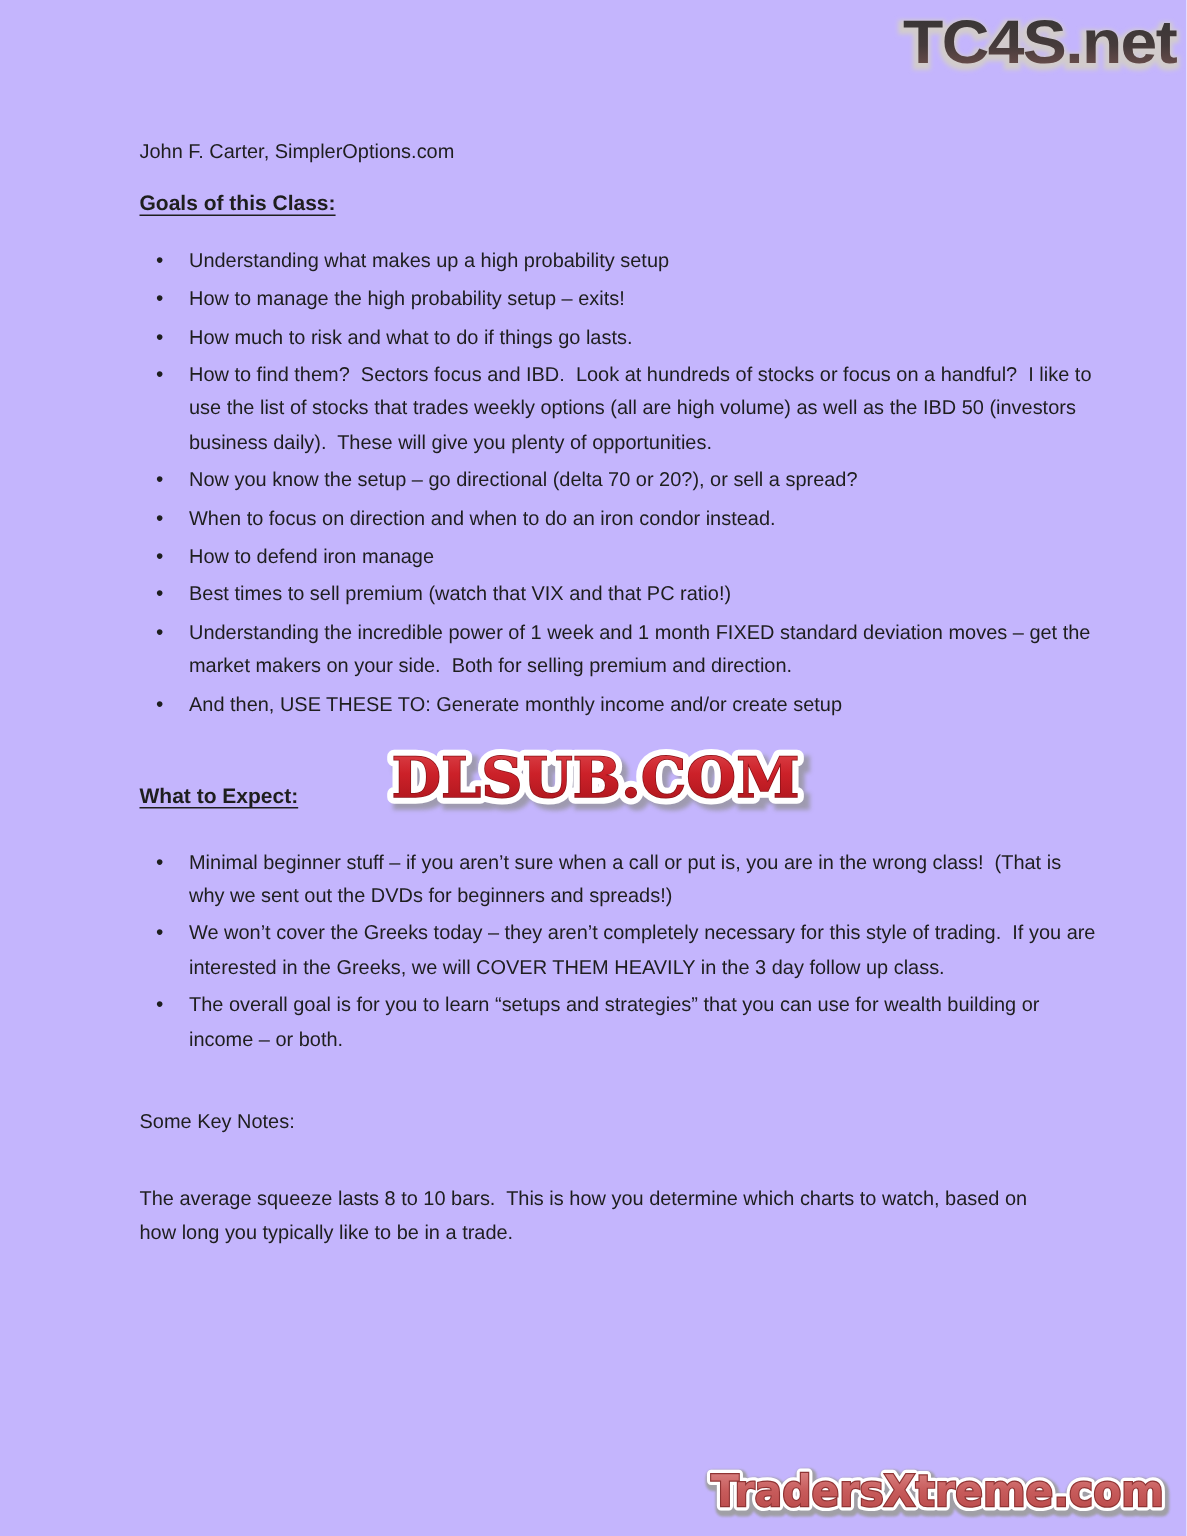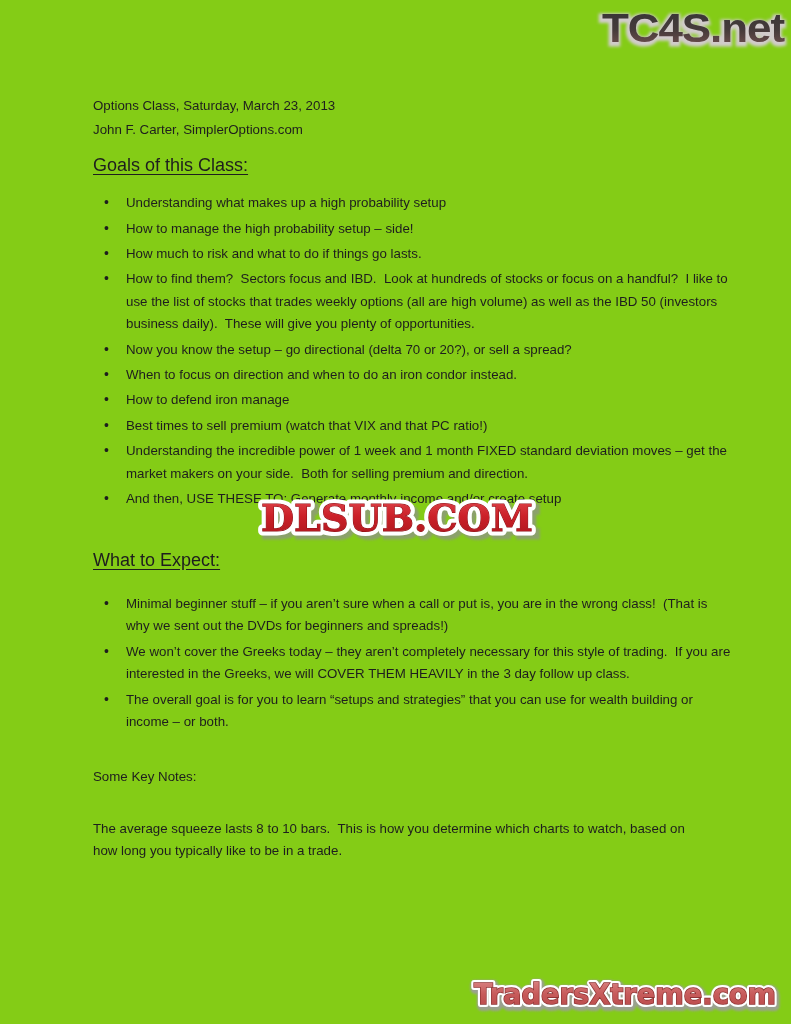--- a/index.html
+++ b/index.html
@@ -1,34 +1,34 @@
 <!DOCTYPE html>
 <html><head>
 <meta charset="utf-8">
 <style>
   * { margin:0; padding:0; box-sizing:border-box; }
   html,body { background:#ffffff; }
   .page {
-    position:relative; width:791px; height:1024px; background:#84cc16;
+    position:relative; width:791px; height:1024px; background:#c4b5fd;
     overflow:hidden; font-family:"Liberation Sans", sans-serif; color:#1e1e1e;
   }
 
   
   .tc4s-logo { position:absolute; top:3px; left:596px; width:194px; height:50px; }
 
   
   .content {
     position:absolute; left:93px; top:88px; width:641px;
     font-size:13.3px; line-height:22.4px;
   }
   .para { white-space:pre-wrap; max-width:612px; }
   .p-date   { margin-top:7px; }
   .p-author { margin-top:2px; }
   .doc-heading {
-    margin-top:12px; font-size:18px; font-weight:normal;
+    margin-top:12px; font-size:14px; font-weight:bold;
     text-decoration:underline; text-underline-offset:3px;
   }
   .h-expect { margin-top:38px; }
   ul.doc-list { margin:16px 0 0 0; padding:0; list-style:none; }
   ul.doc-list-2 { margin-top:22px; }
   .doc-list li { position:relative; padding-left:33px; margin-bottom:3px; max-width:641px; }
   .doc-list li .li-text { white-space:pre-wrap; display:inline-block; max-width:608px; vertical-align:top; }
   .doc-list li .bullet-dot {
     position:absolute; left:11px; top:-1px; font-size:14px; color:#1e1e1e;
   }
@@ -60,27 +60,26 @@
       </linearGradient>
       <filter id="softBlur" x="-20%" y="-20%" width="140%" height="140%">
         <feGaussianBlur stdDeviation="1.4"></feGaussianBlur>
       </filter>
     </defs>
     <text class="tc4s-text" x="97" y="39" font-size="41" text-anchor="middle" textLength="182" lengthAdjust="spacingAndGlyphs" fill="#d2cccc" stroke="#d2cccc" stroke-width="5" filter="url(#softBlur)" transform="translate(-1,2)">TC4S.net</text>
     <text class="tc4s-text" x="97" y="39" font-size="41" text-anchor="middle" textLength="182" lengthAdjust="spacingAndGlyphs" fill="url(#tc4sGrad)">TC4S.net</text>
   </svg>
 
   <div class="content">
-    <p class="para p-date">Options Class, Saturday, March 23, 2013</p>
     <p class="para p-author">John F. Carter, SimplerOptions.com</p>
 
     <h2 class="doc-heading">Goals of this Class:</h2>
     <ul class="doc-list">
       <li><span class="bullet-dot">•</span><span class="li-text">Understanding what makes up a high probability setup</span></li>
-      <li><span class="bullet-dot">•</span><span class="li-text">How to manage the high probability setup – side!</span></li>
+      <li><span class="bullet-dot">•</span><span class="li-text">How to manage the high probability setup – exits!</span></li>
       <li><span class="bullet-dot">•</span><span class="li-text">How much to risk and what to do if things go lasts.</span></li>
       <li><span class="bullet-dot">•</span><span class="li-text">How to find them?  Sectors focus and IBD.  Look at hundreds of stocks or focus on a handful?  I like to use the list of stocks that trades weekly options (all are high volume) as well as the IBD 50 (investors business daily).  These will give you plenty of opportunities.</span></li>
       <li><span class="bullet-dot">•</span><span class="li-text">Now you know the setup – go directional (delta 70 or 20?), or sell a spread?</span></li>
       <li><span class="bullet-dot">•</span><span class="li-text">When to focus on direction and when to do an iron condor instead.</span></li>
       <li><span class="bullet-dot">•</span><span class="li-text">How to defend iron manage</span></li>
       <li><span class="bullet-dot">•</span><span class="li-text">Best times to sell premium (watch that VIX and that PC ratio!)</span></li>
       <li><span class="bullet-dot">•</span><span class="li-text">Understanding the incredible power of 1 week and 1 month FIXED standard deviation moves – get the market makers on your side.  Both for selling premium and direction.</span></li>
       <li><span class="bullet-dot">•</span><span class="li-text">And then, USE THESE TO: Generate monthly income and/or create setup</span></li>
     </ul>
 

